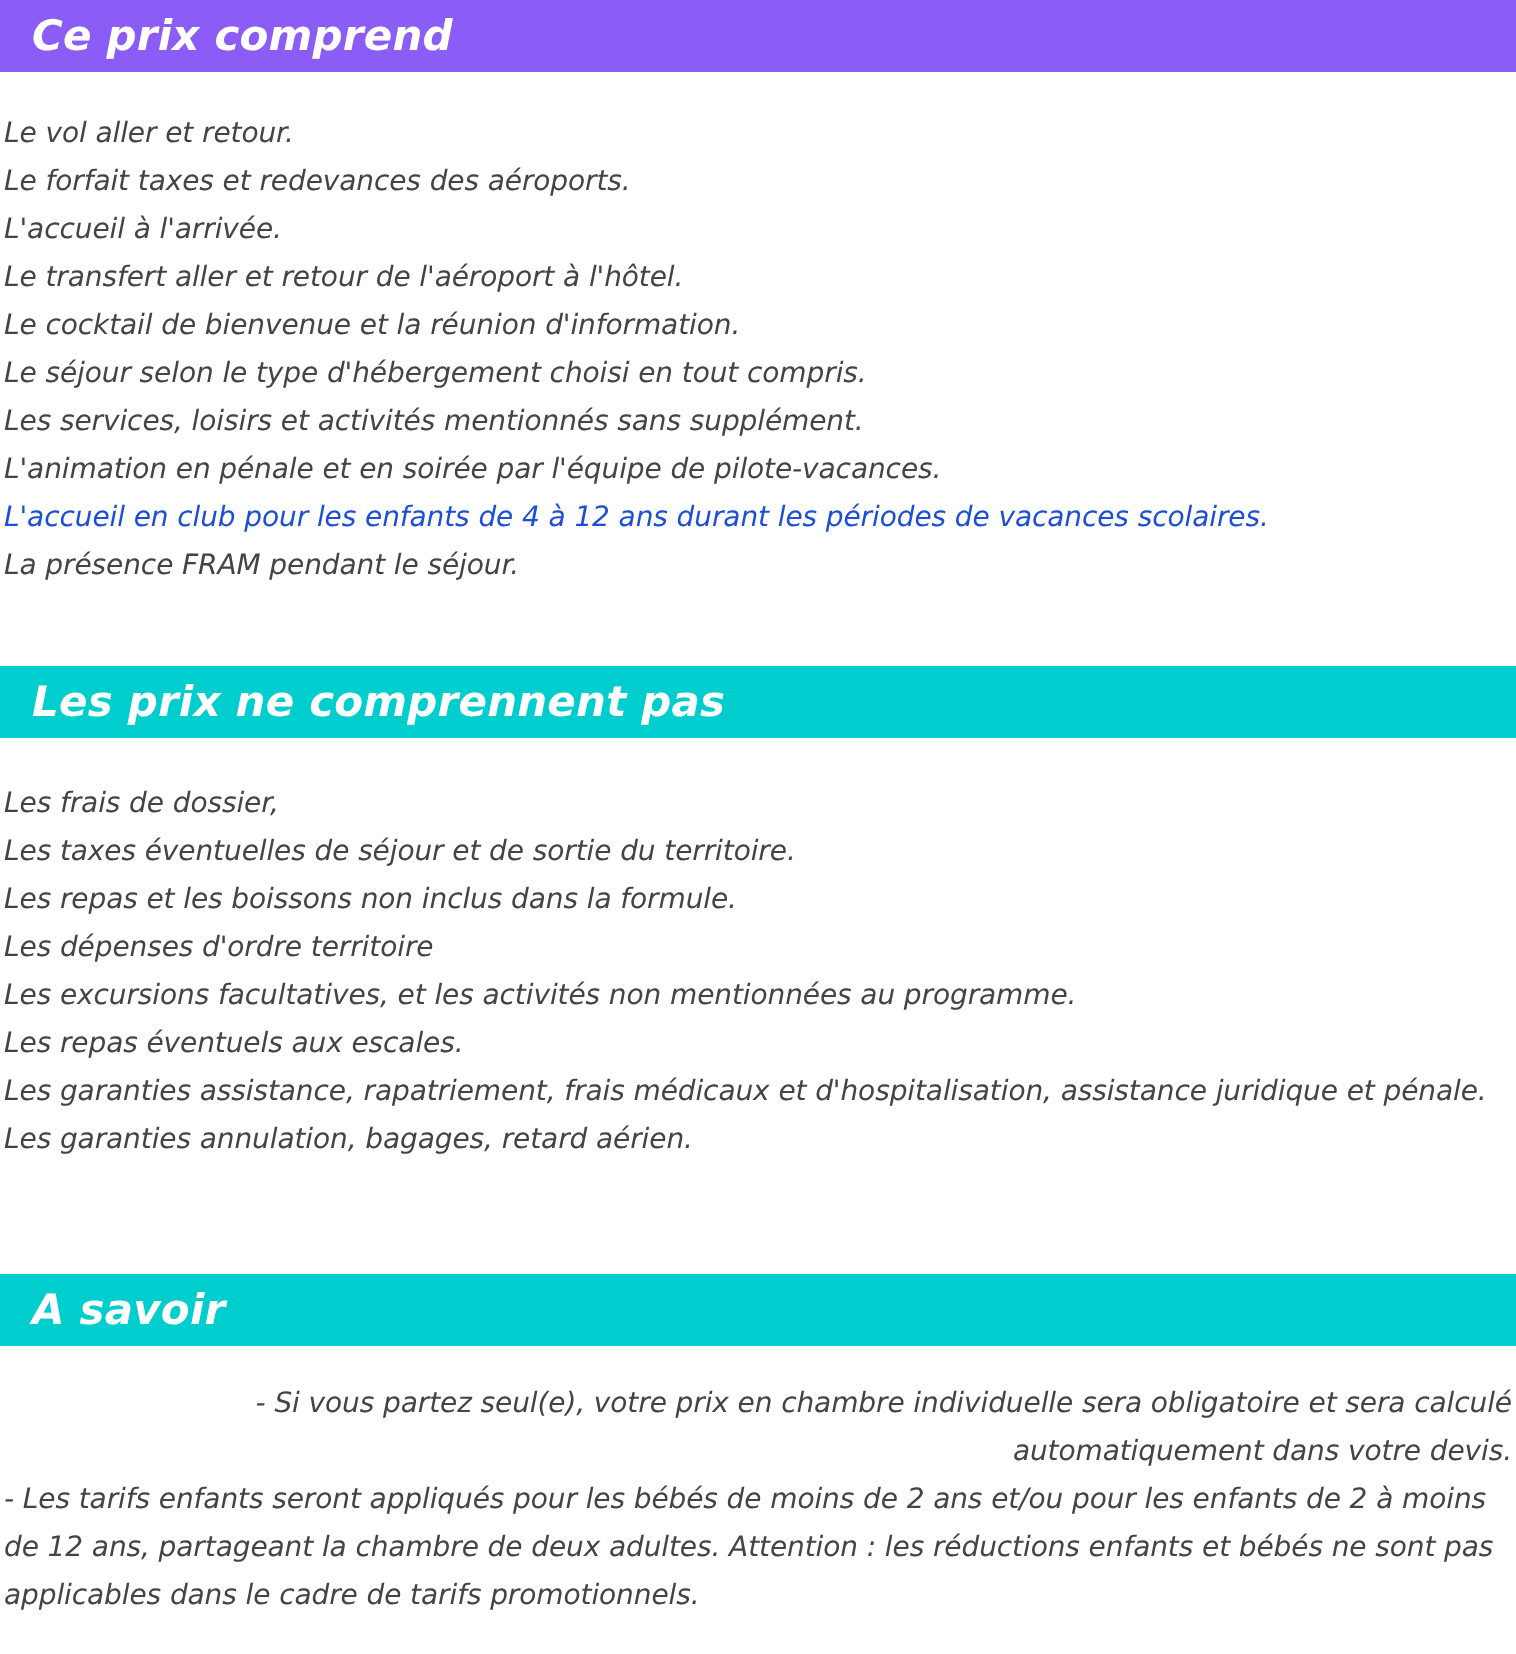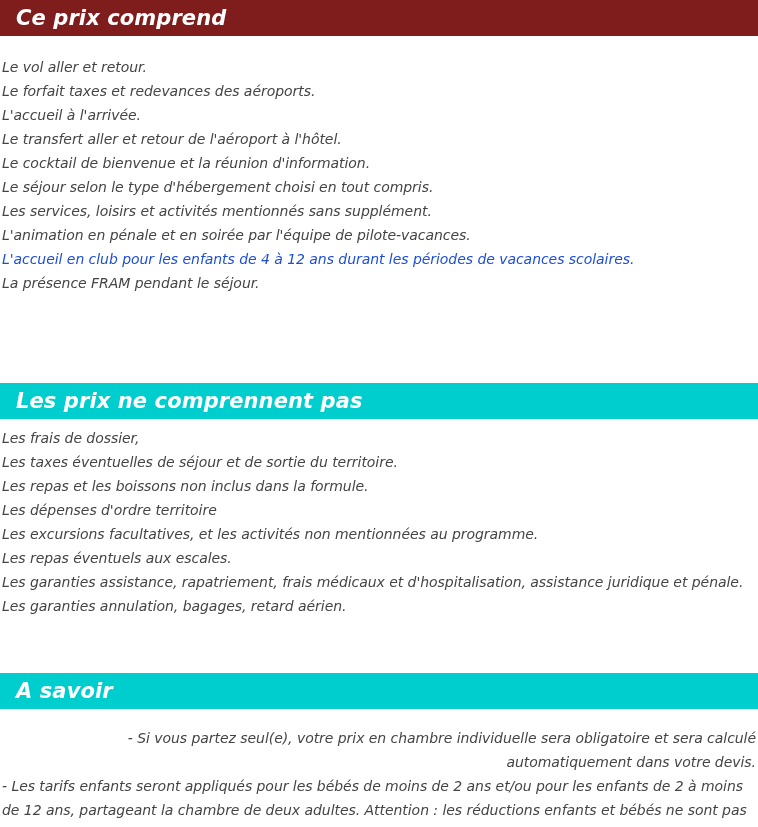--- a/index.html
+++ b/index.html
@@ -62,33 +62,33 @@
     padding: 0;
     letter-spacing: -0.05px;
   }
 
   .paragraph {
     text-align: left;
   }
 
   
   .sec-includes .section-body  { padding-top: 19px; }
-  .sec-excludes .section-body  { padding-top: 7px; }
+  .sec-excludes .section-body  { padding-top: 21px; }
   .sec-notice   .section-body  { padding-top: 17px; }
 
-  .sec-excludes { margin-top: 88px; }
+  .sec-excludes { margin-top: 38px; }
   .sec-notice   { margin-top: 55px; }
 </style>
 </head>
 <body style="background: rgb(255, 255, 255);">
 
 <div class="page">
 
   <section class="section sec-includes">
-    <div class="section-header" style="background: #7f1d1d; color: rgb(255, 255, 255);">Ce prix comprend</div>
+    <div class="section-header" style="background: #8b5cf6; color: rgb(255, 255, 255);">Ce prix comprend</div>
     <div class="section-body">
       <ul class="list">
         <li class="list-item" style="color: rgb(68, 68, 68);">Le vol aller et retour.</li>
         <li class="list-item" style="color: rgb(68, 68, 68);">Le forfait taxes et redevances des aéroports.</li>
         <li class="list-item" style="color: rgb(68, 68, 68);">L'accueil à l'arrivée.</li>
         <li class="list-item" style="color: rgb(68, 68, 68);">Le transfert aller et retour de l'aéroport à l'hôtel.</li>
         <li class="list-item" style="color: rgb(68, 68, 68);">Le cocktail de bienvenue et la réunion d'information.</li>
         <li class="list-item" style="color: rgb(68, 68, 68);">Le séjour selon le type d'hébergement choisi en tout compris.</li>
         <li class="list-item" style="color: rgb(68, 68, 68);">Les services, loisirs et activités mentionnés sans supplément.</li>
         <li class="list-item" style="color: rgb(68, 68, 68);">L'animation en pénale et en soirée par l'équipe de pilote-vacances.</li>

